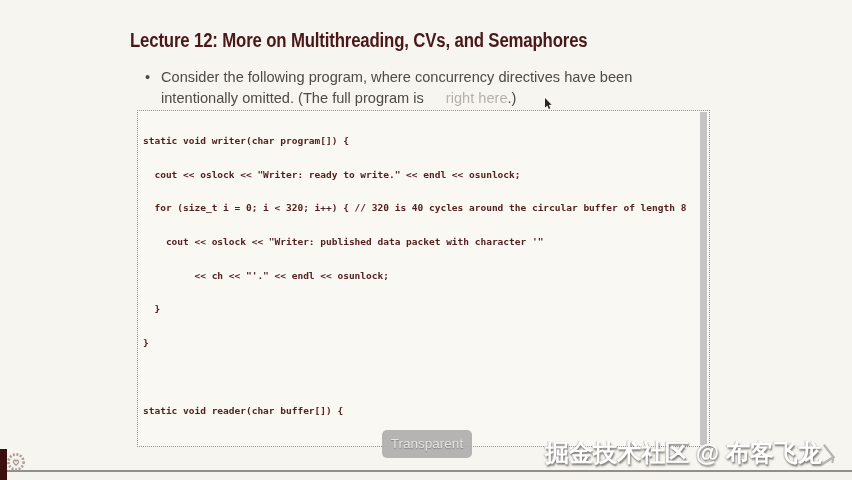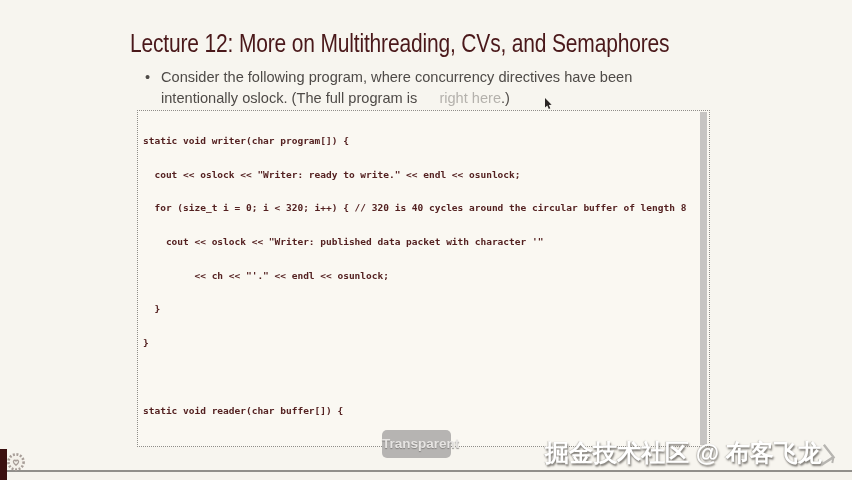--- a/index.html
+++ b/index.html
@@ -4,21 +4,21 @@
 <style>
   html,body { margin:0; padding:0; background:#e8e6e0; }
   .screen {
     position:relative; width:852px; height:480px; overflow:hidden;
     background:#f7f5ef;
     font-family:"Liberation Sans", sans-serif;
   }
 
   
   .title { position:absolute; left:130px; top:29px; white-space:nowrap;
-    font-size:25px; font-weight:normal; color:#4a181a; }
+    font-size:20px; font-weight:bold; color:#4a181a; }
   .title-inner { display:inline-block; transform:scaleX(0.84); transform-origin:0 50%;
     letter-spacing:-0.2px; }
 
   
   .bullet-row { position:absolute; left:145px; top:67px; width:510px;
     font-size:14.6px; line-height:20.5px; color:#4e4a47; }
   .bullet-dot { position:absolute; left:0; top:0; color:#4e4a47; }
   .bullet-text { display:block; margin-left:16px; }
   .bullet-link { color:#b4b1ac; cursor:pointer;margin-left:18px; }
 
@@ -29,24 +29,24 @@
     font-family:"DejaVu Sans Mono","Liberation Mono",monospace;
     font-size:9.5px; font-weight:bold; color:#542121; white-space:pre; }
   .code-line { height:11.7px; line-height:11.7px; }
   .vscrollbar { position:absolute; right:2px; top:1px; width:7px; height:333px;
     background:#c6c4c2; }
 
   
   .cursor { position:absolute; left:544px; top:96px; }
 
   
-  .transparent-btn { position:absolute; left:382px; top:430px; width:69px; height:28px;
+  .transparent-btn { position:absolute; left:382px; top:430px; width:90px; height:28px;
     background:rgba(176,174,173,0.92); border-radius:5px;
     color:#e6e4e2; font-size:13.5px; text-align:center; line-height:28px;
-    text-shadow:0 1px 1px rgba(110,108,106,0.7); cursor:pointer;font-weight:bold; }
+    text-shadow:0 1px 1px rgba(110,108,106,0.7); cursor:pointer; }
 
   
   .watermark { position:absolute; left:545px; top:437px; white-space:nowrap;
     font-size:24px; font-weight:bold; color:#ffffff;
     text-shadow:1px 2px 2px rgba(118,115,110,0.95), -1px 0 1px rgba(150,147,142,0.5); }
   .wm-arrow { position:absolute; left:817px; top:443px; transform:rotate(12deg); }
 
   
   .bottom-line { position:absolute; left:6px; top:470px; width:846px; height:2px;
     background:#918f8b; }
@@ -60,21 +60,21 @@
 <body>
 
 <div class="screen">
 
   <div class="title">
     <span class="title-inner">Lecture 12: More on Multithreading, CVs, and Semaphores</span>
   </div>
 
   <div class="bullet-row">
     <span class="bullet-dot">•</span>
-    <span class="bullet-text"><span>Consider the following program, where concurrency directives have been intentionally oslock. (The full program is </span><span class="bullet-link">right here</span><span>.)</span></span>
+    <span class="bullet-text"><span>Consider the following program, where concurrency directives have been intentionally omitted. (The full program is </span><span class="bullet-link">right here</span><span>.)</span></span>
   </div>
 
   <div class="codebox">
     <div class="code">
       <div class="code-line">static void writer(char program[]) {</div>
       <div class="code-line">  cout &lt;&lt; oslock &lt;&lt; "Writer: ready to write." &lt;&lt; endl &lt;&lt; osunlock;</div>
       <div class="code-line">  for (size_t i = 0; i &lt; 320; i++) { // 320 is 40 cycles around the circular buffer of length 8</div>
       <div class="code-line">    cout &lt;&lt; oslock &lt;&lt; "Writer: published data packet with character '"</div>
       <div class="code-line">         &lt;&lt; ch &lt;&lt; "'." &lt;&lt; endl &lt;&lt; osunlock;</div>
       <div class="code-line">  }</div>

